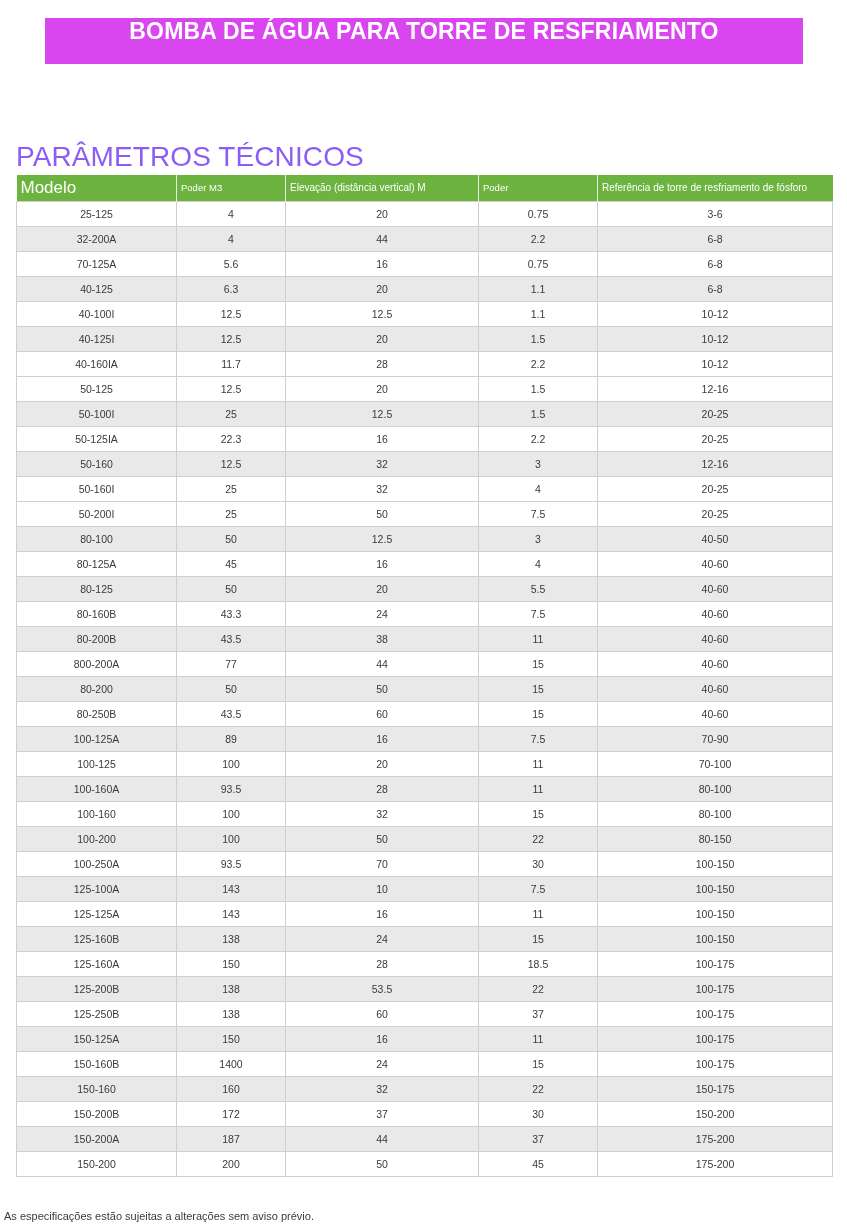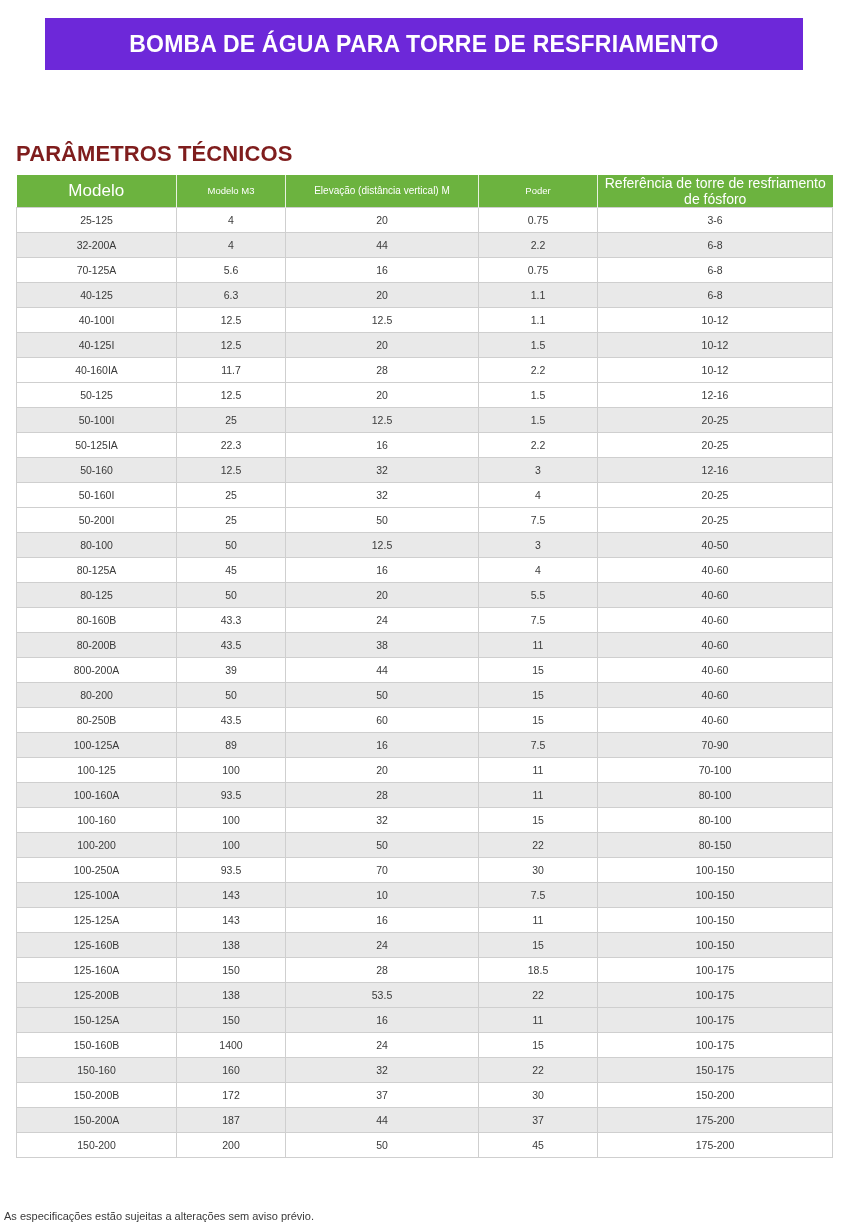--- a/index.html
+++ b/index.html
@@ -15,43 +15,43 @@
     color: #3a3a3a;
     overflow: hidden;
   }
 
   
   #banner {
     position: absolute;
     left: 45px;
     top: 18px;
     width: 758px;
-    height: 52px;
-    background: #6d28d9;
+    height: 46px;
+    background: #d946ef;
     display: flex;
-    align-items: center;
+    align-items: flex-start;
     justify-content: center;
   }
   #banner-title {
     color: #ffffff;
     font-size: 23px;
     font-weight: bold;
     letter-spacing: 0.2px;
     white-space: nowrap;
     text-align: center;
   }
 
   
   #section-title {
     position: absolute;
     left: 16px;
     top: 141px;
-    font-size: 22px;
-    font-weight: bold;
-    color: #7f1d1d;
+    font-size: 28px;
+    font-weight: normal;
+    color: #8b5cf6;
     letter-spacing: 0.1px;
     white-space: nowrap;
   }
 
   
   #spec-table-wrap {
     position: absolute;
     left: 16px;
     top: 175px;
     width: 816px;
@@ -68,28 +68,28 @@
   table.spec col.c-ref    { width: 235px; }
 
   table.spec thead th {
     background: #6cb33f;
     color: #ffffff;
     font-weight: normal;
     height: 26px;
     border-right: 1px solid #e8f1e0;
     padding: 0 4px;
     vertical-align: middle;
-    text-align: center;
+    text-align: left;
     line-height: 1.15;
   }
   table.spec thead th:last-child { border-right: none; }
   th.h-model { font-size: 17px; }
   th.h-flow, th.h-power { font-size: 9.5px; }
   th.h-head { font-size: 10px; }
-  th.h-ref  { font-size: 14px; }
+  th.h-ref  { font-size: 10px; }
 
   table.spec tbody td {
     height: 24px;
     font-size: 10.5px;
     text-align: center;
     vertical-align: middle;
     border-right: 1px solid #cfcfcf;
     border-bottom: 1px solid #cfcfcf;
     color: #3a3a3a;
     padding: 0 2px;
@@ -124,21 +124,21 @@
     <colgroup>
       <col class="c-model">
         <col class="c-flow">
         <col class="c-head">
         <col class="c-power">
         <col class="c-ref">
     </colgroup>
     <thead>
       <tr>
         <th class="h-model">Modelo</th>
-        <th class="h-flow">Modelo M3</th>
+        <th class="h-flow">Poder M3</th>
         <th class="h-head">Elevação (distância vertical) M</th>
         <th class="h-power">Poder</th>
         <th class="h-ref">Referência de torre de resfriamento de fósforo</th>
       </tr>
     </thead>
     <tbody id="spec-body">
         <tr class="even">
           <td>25-125</td>
           <td>4</td>
           <td>20</td>
@@ -259,21 +259,21 @@
         </tr>
         <tr class="odd">
           <td>80-200B</td>
           <td>43.5</td>
           <td>38</td>
           <td>11</td>
           <td>40-60</td>
         </tr>
         <tr class="even">
           <td>800-200A</td>
-          <td>39</td>
+          <td>77</td>
           <td>44</td>
           <td>15</td>
           <td>40-60</td>
         </tr>
         <tr class="odd">
           <td>80-200</td>
           <td>50</td>
           <td>50</td>
           <td>15</td>
           <td>40-60</td>
@@ -355,20 +355,27 @@
           <td>18.5</td>
           <td>100-175</td>
         </tr>
         <tr class="odd">
           <td>125-200B</td>
           <td>138</td>
           <td>53.5</td>
           <td>22</td>
           <td>100-175</td>
         </tr>
+        <tr class="even">
+          <td>125-250B</td>
+          <td>138</td>
+          <td>60</td>
+          <td>37</td>
+          <td>100-175</td>
+        </tr>
         <tr class="odd">
           <td>150-125A</td>
           <td>150</td>
           <td>16</td>
           <td>11</td>
           <td>100-175</td>
         </tr>
         <tr class="even">
           <td>150-160B</td>
           <td>1400</td>

